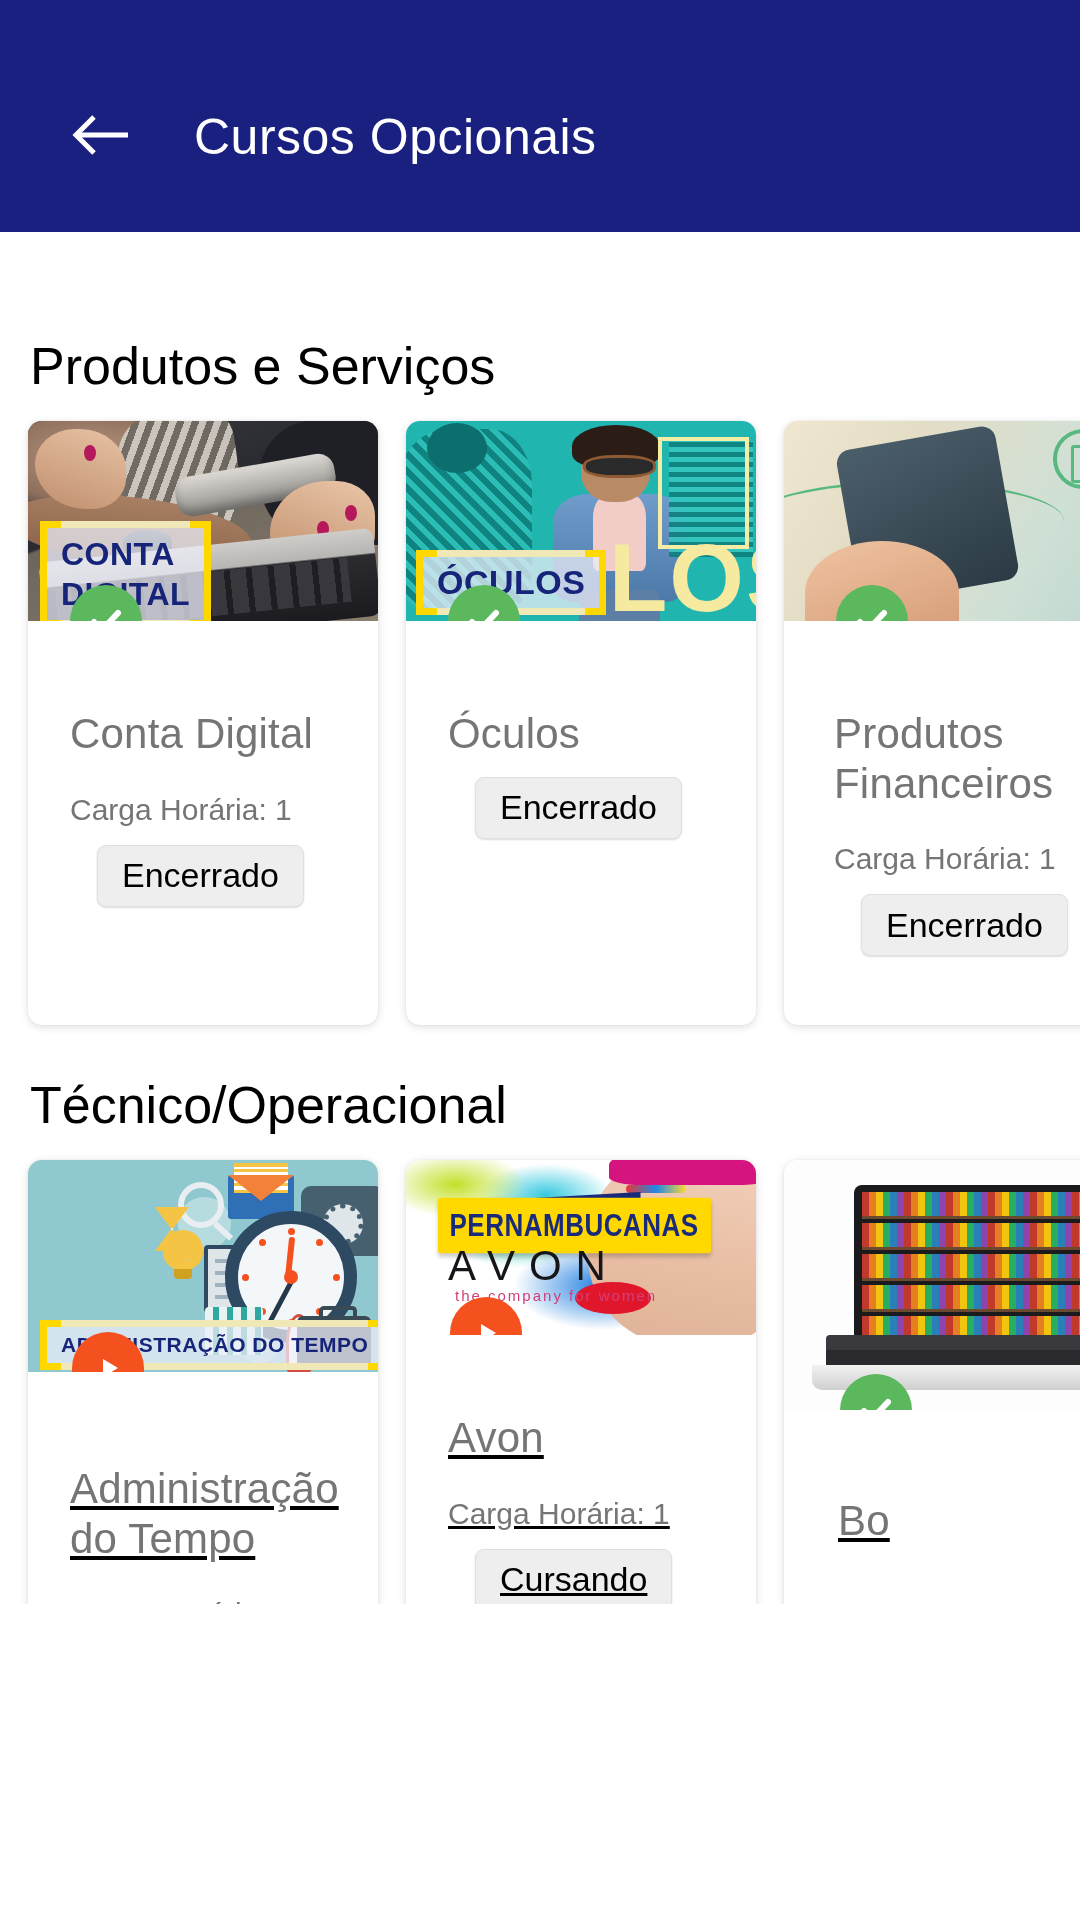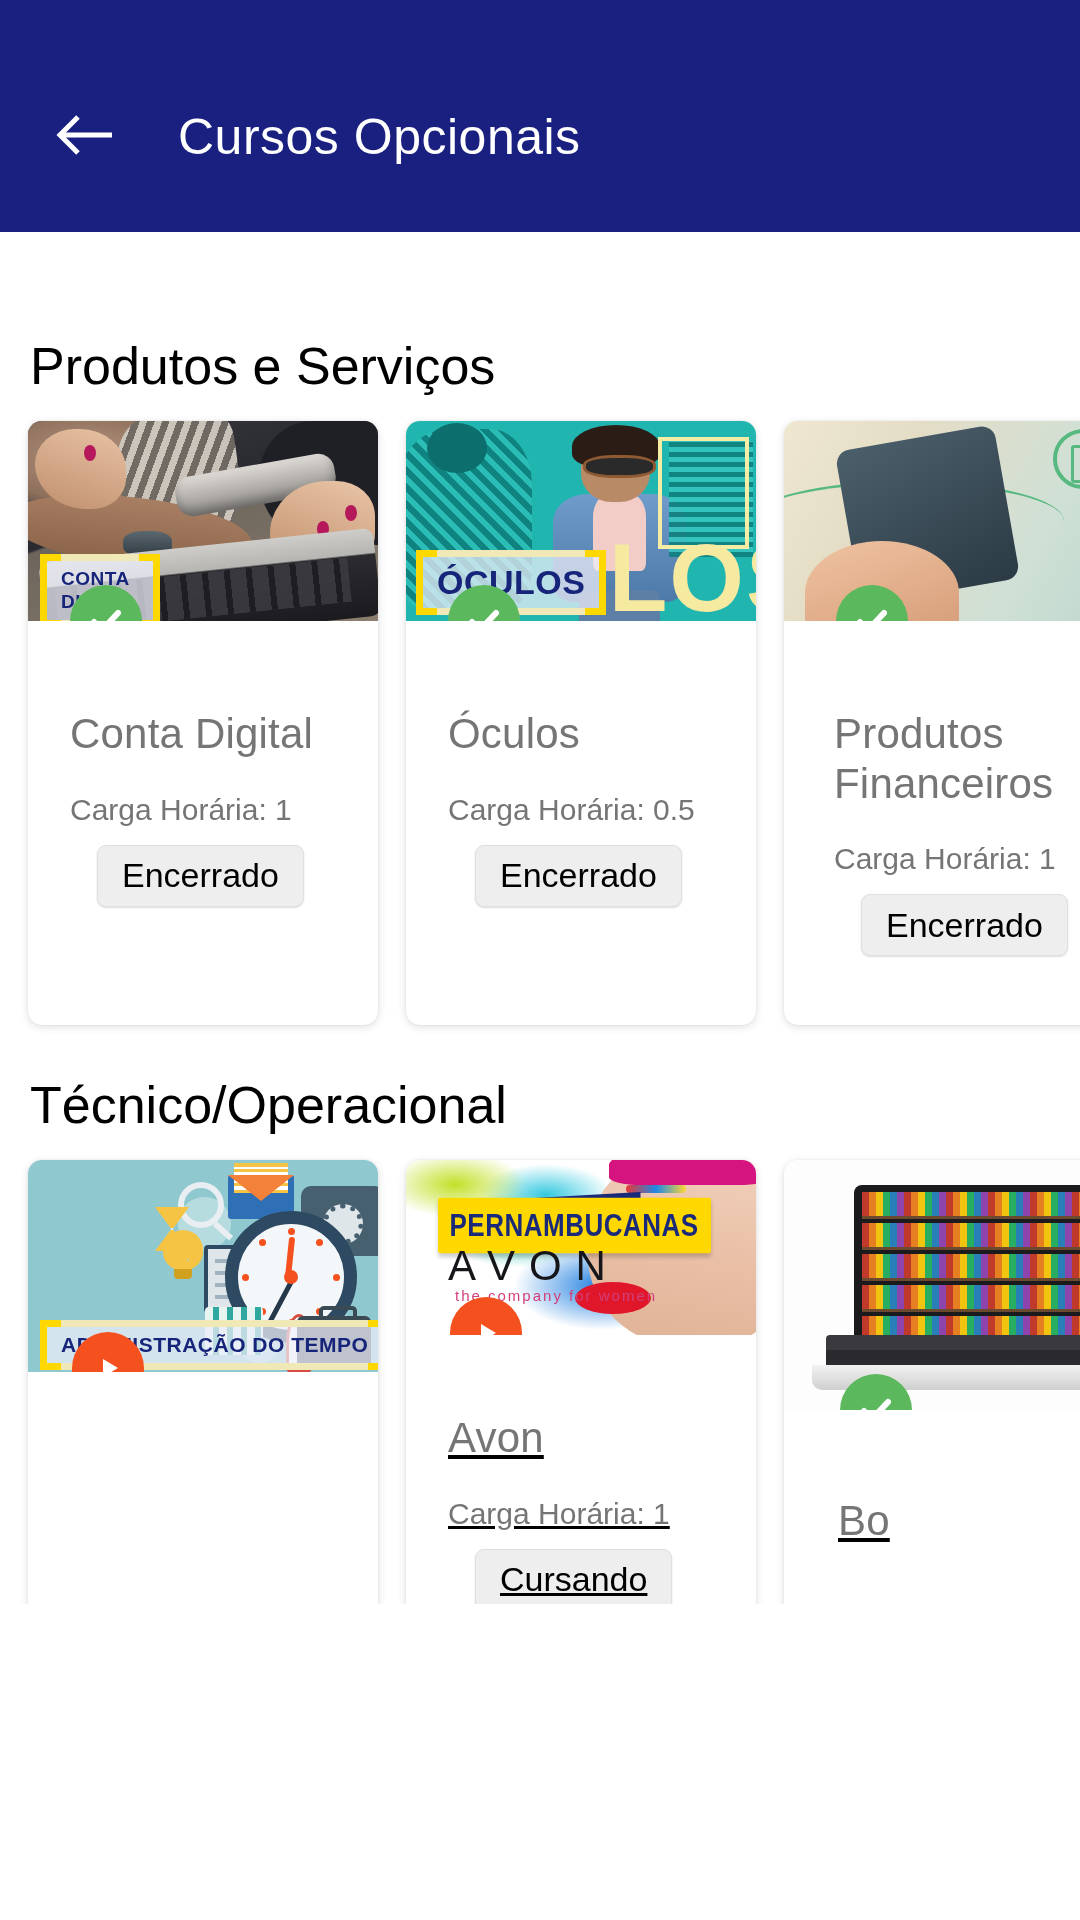--- a/index.html
+++ b/index.html
@@ -8,21 +8,21 @@
     background: #ffffff;
     font-family: "Liberation Sans", sans-serif;
     overflow: hidden;
   }
 
   
   .appbar {
     position: absolute; left: 0; top: 0;
     width: 1080px; height: 232px;
     background: #1a2080;
-    display: flex; align-items: flex-end;
+    display: flex; align-items: flex-end; padding-left: 16px;
   }
   .appbar-inner {
     display: flex; align-items: center;
     padding: 0 0 58px 48px; width: 100%;
   }
   .back-btn {
     width: 74px; height: 74px;
     display: flex; align-items: center; justify-content: center;
     cursor: pointer; flex: 0 0 auto;
   }
@@ -128,21 +128,21 @@
   .pill.warn { background: #fbd438; border-color: #f2c81f; }
 
   
   .bracket-label {
     position: absolute;
     left: 14px; bottom: 10px;
     padding: 6px 14px;
     display: flex; align-items: center;
     font-weight: 700;
     color: #16257a;
-    font-size: 19px;
+    font-size: 32px;
     letter-spacing: 0.5px;
     background: rgba(236,238,248,0.74);
     border: 7px solid #ffd800;
     border-left-width: 7px; border-right-width: 7px;
     white-space: nowrap;
     z-index: 3;
   }
   .bracket-label::before,
   .bracket-label::after {
     content: ""; position: absolute; left: -7px; right: -7px;
@@ -558,21 +558,20 @@
         <div class="badge done" style="bottom:-36px">
           <span>
             <svg width="44" height="44" viewBox="0 0 44 44" aria-hidden="true">
               <path d="M10 23 L18 31 L34 14" stroke="#ffffff" stroke-width="6" fill="none" stroke-linecap="round" stroke-linejoin="round"></path>
             </svg>
           </span>
         </div>
       </div>
       <div class="card-body">
         <div class="card-title">Óculos</div>
-        <div class="card-hours">Carga Horária: 0.5</div>
         <div class="card-actions">
           <div class="pill">Encerrado</div>
         </div>
       </div>
     </div>
 
     <div class="card">
       <div class="card-media">
         <div class="art-fin">
           <div class="curve"></div>
@@ -650,20 +649,27 @@
           <span>ADMINISTRAÇÃO DO TEMPO</span>
         </div>
         <div class="badge play" style="bottom:-32px;left:44px">
           <span>
             <svg width="40" height="40" viewBox="0 0 40 40" aria-hidden="true">
               <path d="M15 11 L30 20 L15 29 Z" fill="#ffffff"></path>
             </svg>
           </span>
         </div>
       </div>
+      <div class="card-body" style="padding-top:92px">
+        <div class="card-title">
+          <div>Administração</div>
+          <div>do Tempo</div>
+        </div>
+        <div class="card-hours">Carga Horária: 1.0</div>
+      </div>
     </div>
 
     <div class="card">
       <div class="card-media" style="height:175px">
         <div class="art-avon">
           <div class="splash"></div>
           <div class="face"></div>
           <div class="hairtop"></div>
           <div class="brow"></div>
           <div class="eye"></div>

